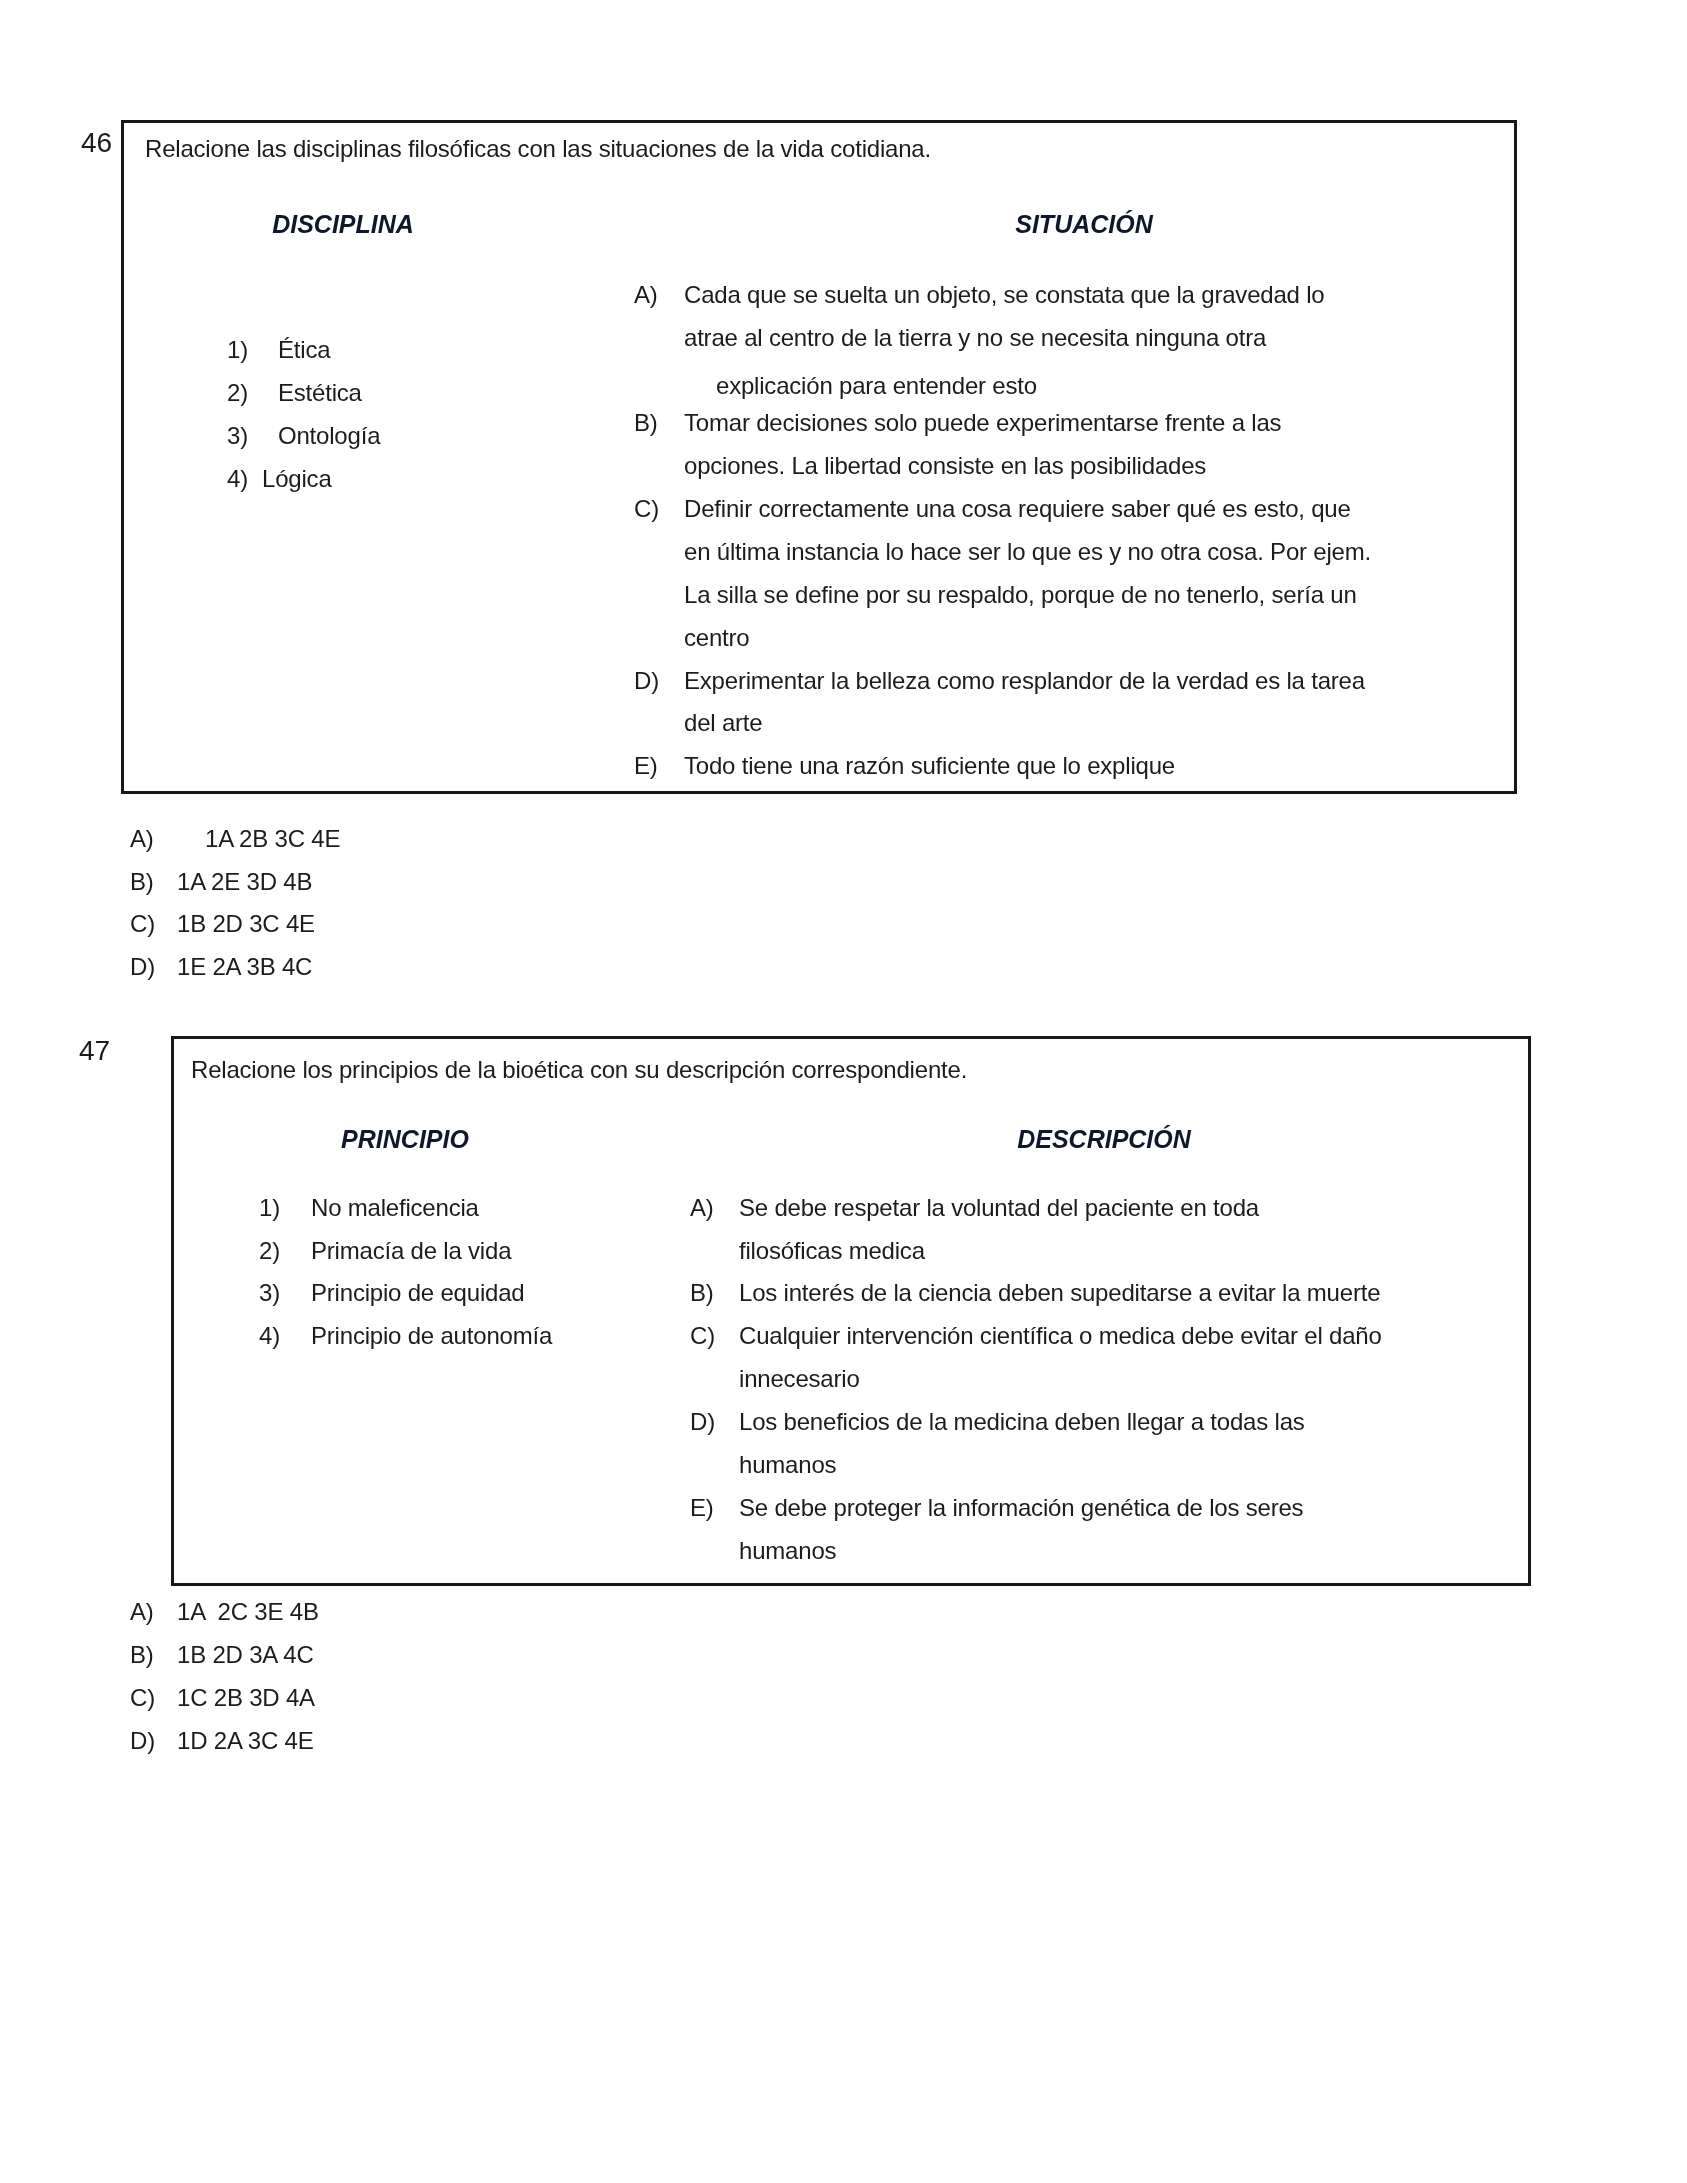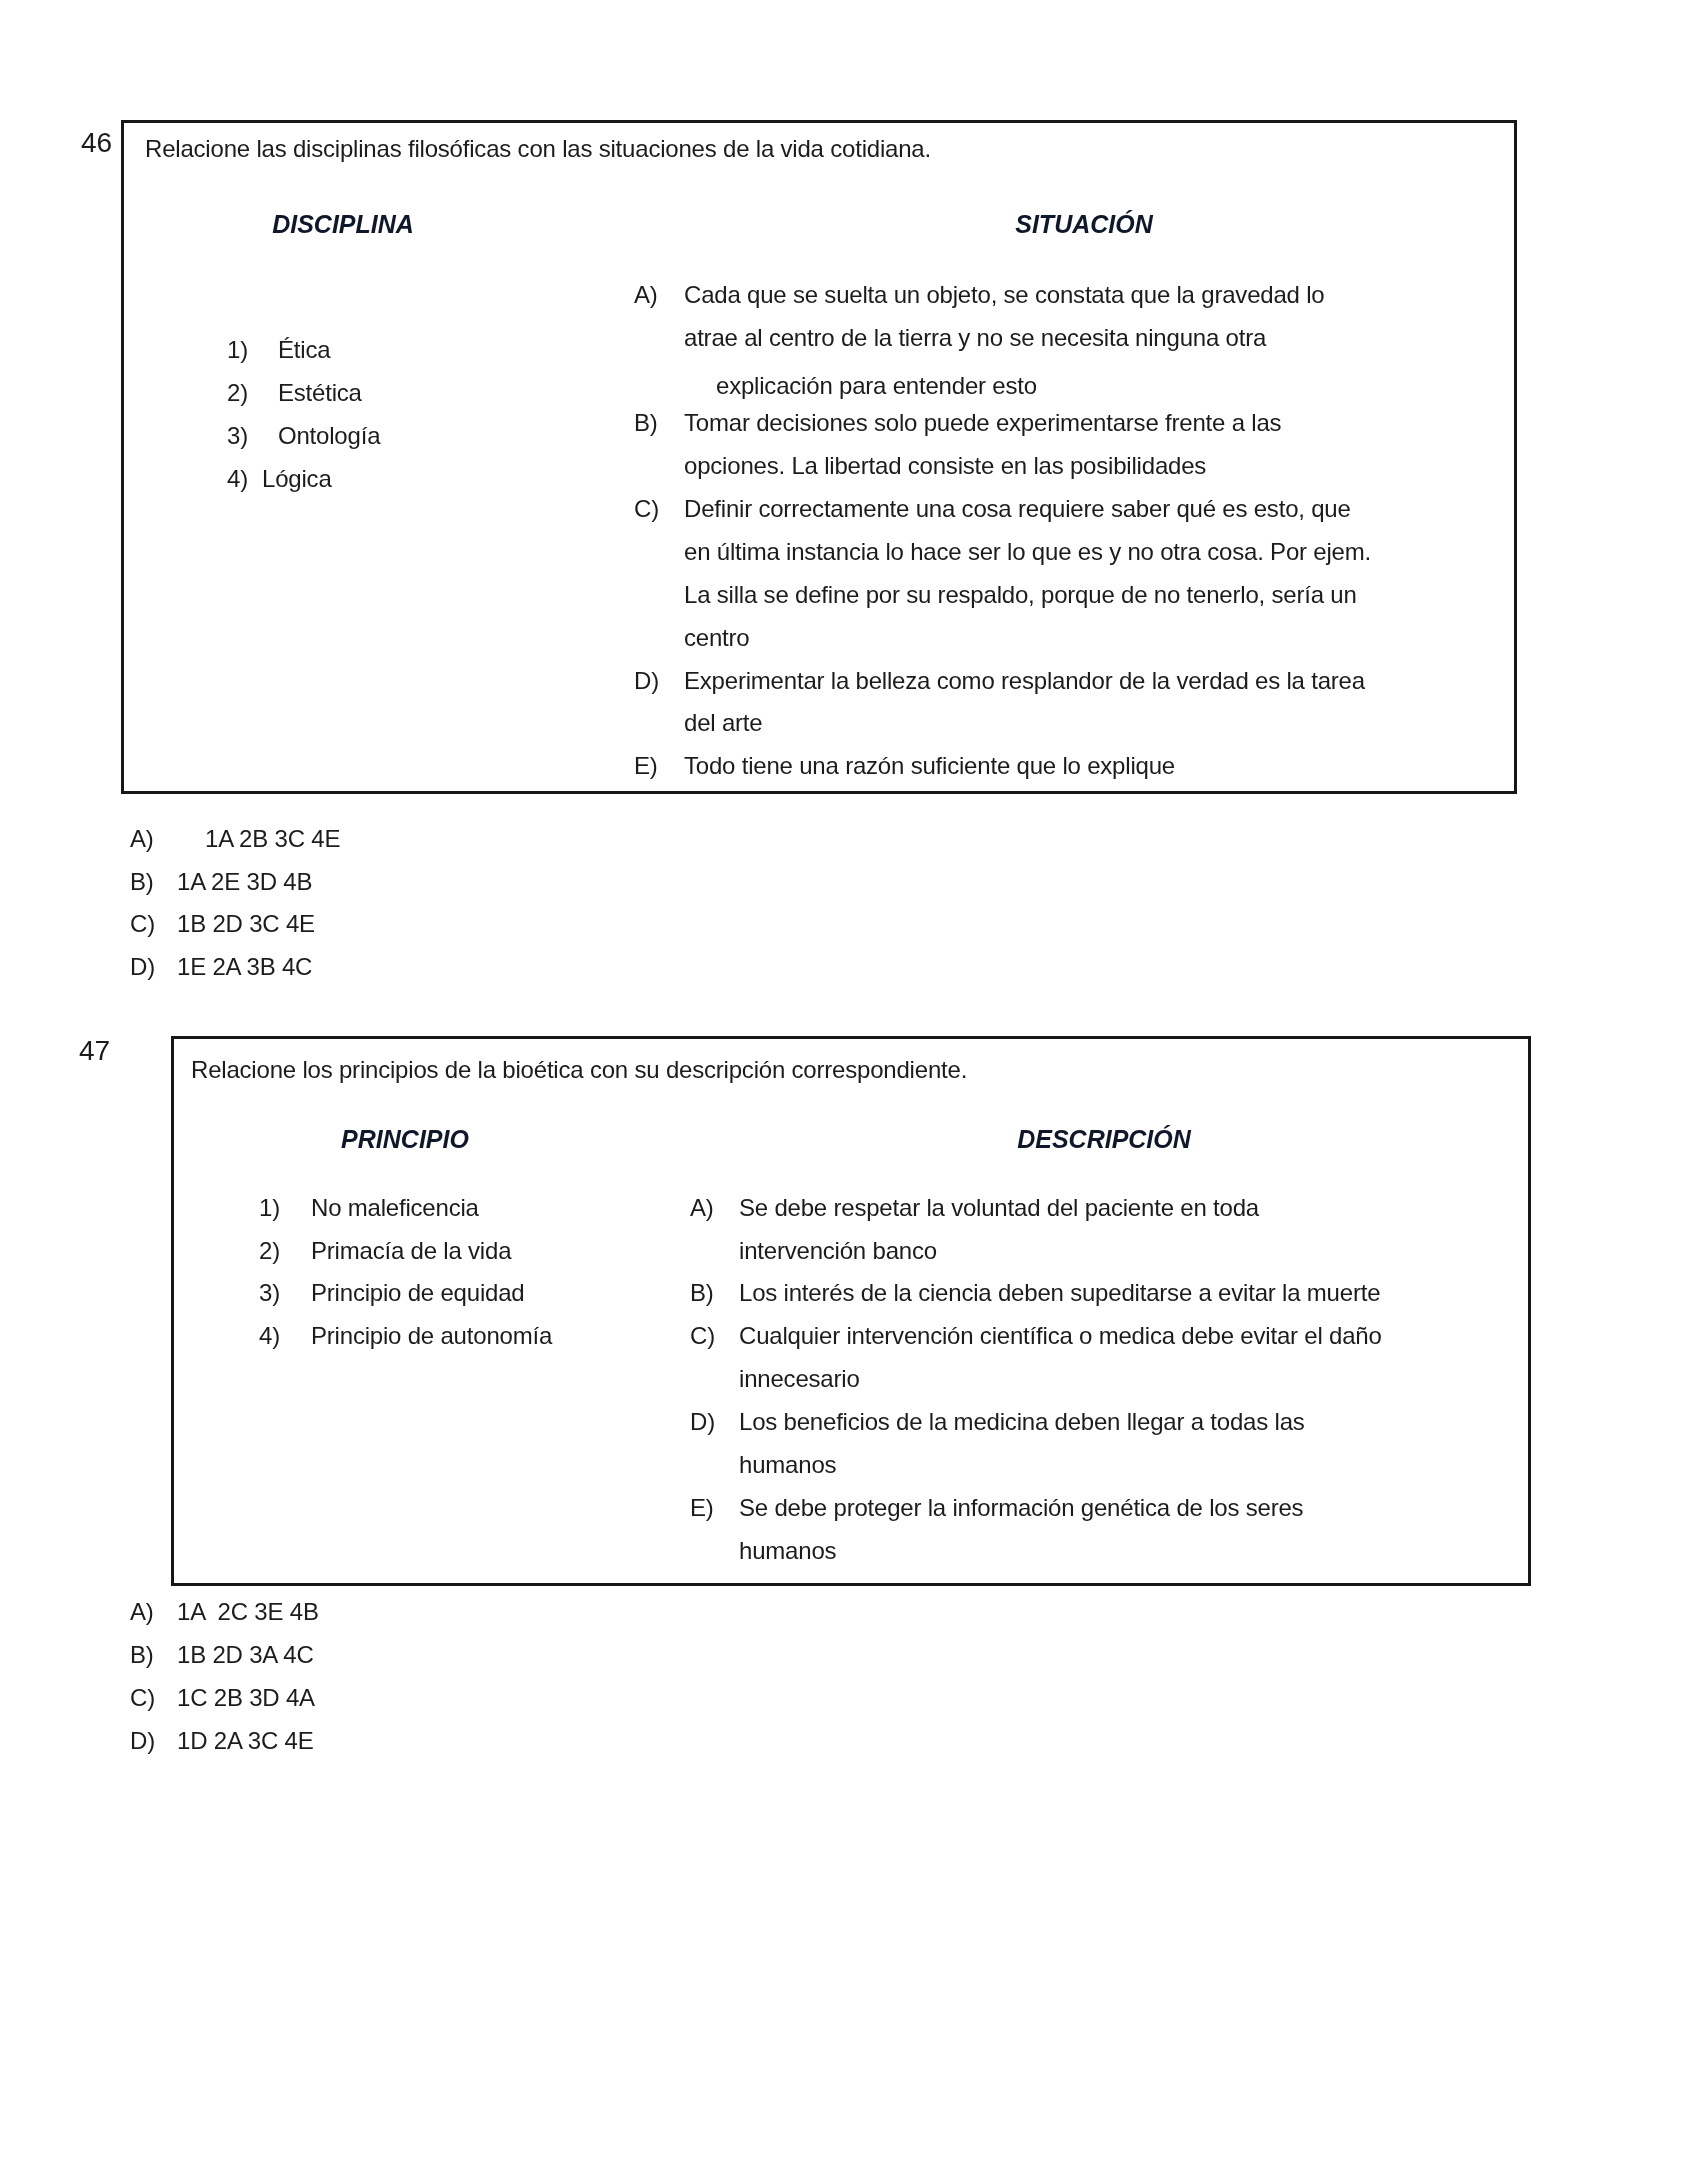--- a/index.html
+++ b/index.html
@@ -78,21 +78,21 @@
       <div class="abs txt" style="left: 259px; top: 1237px;">2)</div>
       <div class="abs txt" style="left: 311px; top: 1237px;">Primacía de la vida</div>
       <div class="abs txt" style="left: 259px; top: 1279px;">3)</div>
       <div class="abs txt" style="left: 311px; top: 1279px;">Principio de equidad</div>
       <div class="abs txt" style="left: 259px; top: 1322px;">4)</div>
       <div class="abs txt" style="left: 311px; top: 1322px;">Principio de autonomía</div>
     </div>
   <div>
       <div class="abs txt" style="left: 690px; top: 1194px;">A)</div>
       <div class="abs txt" style="left: 739px; top: 1194px;">Se debe respetar la voluntad del paciente en toda</div>
-      <div class="abs txt" style="left: 739px; top: 1237px;">intervención banco</div>
+      <div class="abs txt" style="left: 739px; top: 1237px;">filosóficas medica</div>
       <div class="abs txt" style="left: 690px; top: 1279px;">B)</div>
       <div class="abs txt" style="left: 739px; top: 1279px;">Los interés de la ciencia deben supeditarse a evitar la muerte</div>
       <div class="abs txt" style="left: 690px; top: 1322px;">C)</div>
       <div class="abs txt" style="left: 739px; top: 1322px;">Cualquier intervención científica o medica debe evitar el daño</div>
       <div class="abs txt" style="left: 739px; top: 1365px;">innecesario</div>
       <div class="abs txt" style="left: 690px; top: 1408px;">D)</div>
       <div class="abs txt" style="left: 739px; top: 1408px;">Los beneficios de la medicina deben llegar a todas las</div>
       <div class="abs txt" style="left: 739px; top: 1451px;">humanos</div>
       <div class="abs txt" style="left: 690px; top: 1494px;">E)</div>
       <div class="abs txt" style="left: 739px; top: 1494px;">Se debe proteger la información genética de los seres</div>

